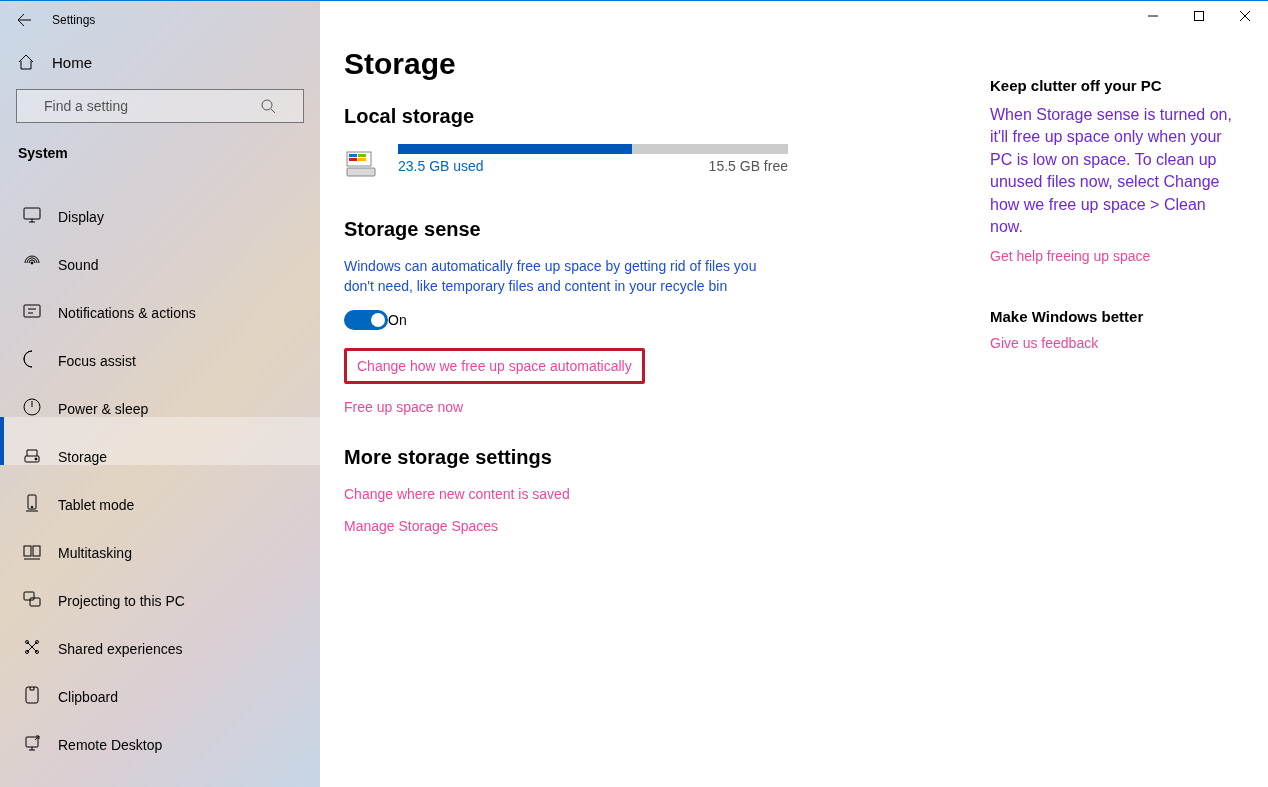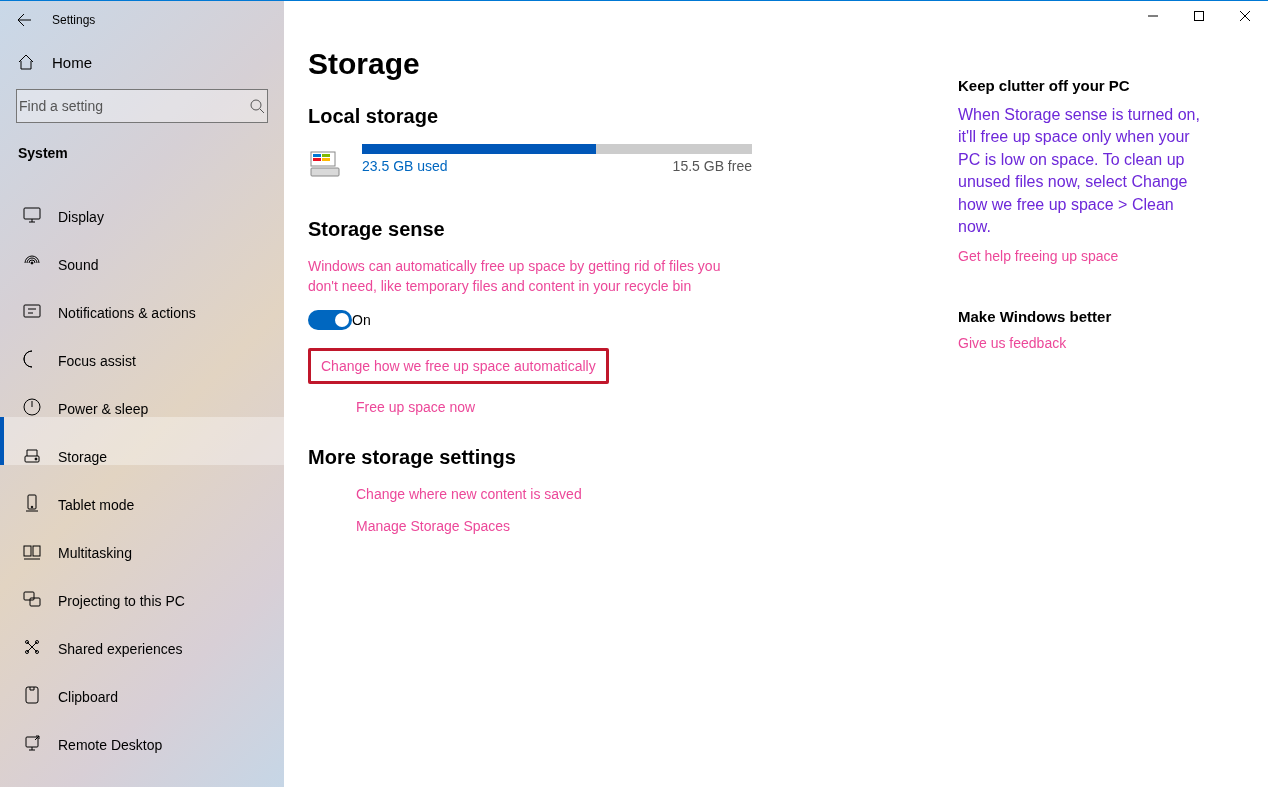--- a/index.html
+++ b/index.html
@@ -1,38 +1,38 @@
 <!DOCTYPE html>
 <html><head>
 <meta charset="utf-8">
 <style>
   * { box-sizing: border-box; margin: 0; padding: 0; font-family: "Segoe UI", -apple-system, sans-serif; }
   body { width: 1268px; height: 787px; overflow: hidden; background: #fff; border-top: 1px solid #0078d4;}
   .window { display: flex; width: 100%; height: 100%; }
   .sidebar {
-    width: 284px; height: 100%;
+    width: 320px; height: 100%;
     background: linear-gradient(135deg, #c9d8e8 0%, #d6d0d5 30%, #e2d4c2 55%, #d8cfd6 80%, #c6d6e6 100%);
     position: relative;
     overflow-y: auto;
     overflow-x: hidden;
     padding-bottom: 40px;
   }
   .sidebar::-webkit-scrollbar { width: 4px; }
   .sidebar::-webkit-scrollbar-thumb { background: #888; }
   .titlebar { display:flex; align-items:center; height:38px; padding-left:16px; gap:20px;}
   .app-title { font-size:12px; color:#000; }
   .win-controls { position:absolute; top:0; right:0; display:flex; height:30px; }
   .win-btn { width:46px; height:30px; display:flex; align-items:center; justify-content:center; font-size:10px; color:#000; cursor:default;}
   .home-row { display:flex; align-items:center; padding:14px 16px 14px 16px; gap:16px; cursor:default;}
   .home-row .ico { width:20px; display:flex; justify-content:center; }
   .home-label { font-size:15px; color:#000;}
   .search-box {
     margin: 4px 16px 10px 16px; height:34px;
     border:1px solid #777; background:rgba(255,255,255,0.35);
-    display:flex; align-items:center; padding:0 2px;
+    display:flex; align-items:center; padding:0 27px;
   }
   .search-box input {
     flex:1; background:transparent; border:none; outline:none;
     font-size:14px; color:#555;
   }
   .search-box input::placeholder{ color:#555; }
   .category { font-size:14px; font-weight:600; color:#000; padding:12px 18px 16px 18px; }
   .nav-item {
     display:flex; align-items:flex-end; height:48px; padding-left:18px; gap:16px;
     font-size:14px; color:#000; cursor:default; border-left:4px solid transparent;
@@ -46,33 +46,33 @@
   h2 { font-size:20px; font-weight:600; margin-top:8px; margin-bottom:16px; }
   .disk-row { display:flex; align-items:flex-start; gap:20px; margin-bottom:36px;}
   .disk-icon { width:34px; height:34px; margin-top:4px; }
   .disk-info { flex:1; }
   .disk-name { font-size:14px; margin-bottom:6px; }
   .bar { width:390px; height:10px; background:#ccc; }
   .bar-fill { height:100%; background:#0057b8; }
   .disk-meta { display:flex; justify-content:space-between; width:390px; font-size:14px; margin-top:4px;text-align:center; }
   .disk-meta .used { color:#0067c0; }
   .disk-meta .free { color:#555; }
-  .desc { font-size:14px; color:#ec4899; max-width:440px; margin-bottom:14px; line-height:1.4;}
+  .desc { font-size:14px; color:#1d4ed8; max-width:440px; margin-bottom:14px; line-height:1.4;}
   .toggle-row { display:flex; align-items:center; margin-bottom:18px;}
   .toggle {
     width:44px; height:20px; border-radius:10px; background:#0067c0;
     position:relative; cursor:pointer;
   }
   .toggle::after{
     content:""; position:absolute; right:3px; top:3px; width:14px; height:14px;
     border-radius:50%; background:#fff;
   }
   .toggle-label{ font-size:14px; }
   .link { color:#ec4899; font-size:14px; cursor:pointer; display:inline-block; }
-  .link-row { margin-bottom:14px;margin-left:48px; }
+  .link-row { margin-bottom:14px; }
   .highlight-box { border:3px solid #c0172b; border-radius:2px; padding:6px 10px; display:inline-block; margin-bottom:14px;}
   .right-pane { width:256px; padding-top:68px; padding-left:10px; }
   .right-pane h3 { font-size:15px; font-weight:600; margin-bottom:10px; }
   .right-pane p { font-size:16px; color:#6d28d9; margin-bottom:10px; line-height:1.4;}
   .right-pane .link { margin-bottom:8px; display:block;}
   .right-section { margin-bottom:44px; }
 
   svg { display:block; }
 </style>
 </head>

